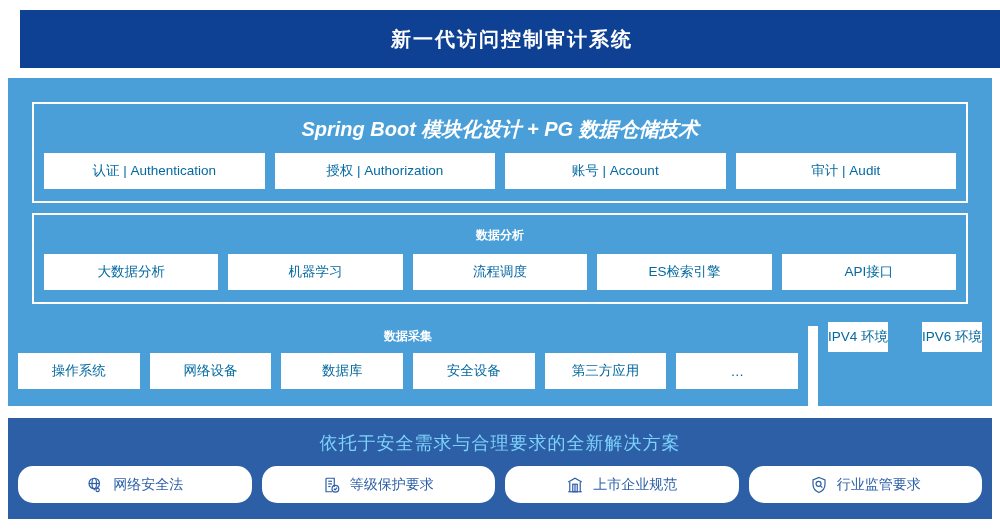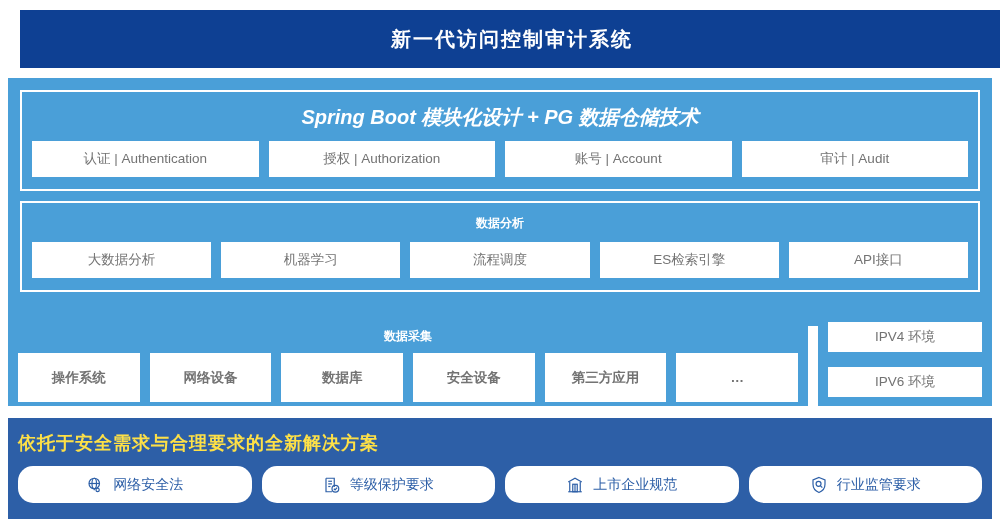--- a/index.html
+++ b/index.html
@@ -42,21 +42,21 @@
 
   
   .stack-panel {
     position: absolute;
     left: 8px;
     top: 78px;
     width: 984px;
     height: 248px;
     background: #4a9fd8;
     box-sizing: border-box;
-    padding: 12px;
+    padding: 24px;
   }
 
   .subpanel {
     border: 2px solid #ffffff;
     box-sizing: border-box;
     width: 100%;
     padding: 8px 10px 12px 10px;
   }
   .subpanel + .subpanel {
     margin-top: 10px;
@@ -77,21 +77,21 @@
     display: flex;
     gap: 10px;
   }
   .chip {
     flex: 1 1 0;
     background: #ffffff;
     height: 36px;
     display: flex;
     align-items: center;
     justify-content: center;
-    color: #737373;
+    color: #0369a1;
     font-size: 13.5px;
     box-sizing: border-box;
   }
 
   
   .collect-row {
     position: absolute;
     left: 8px;
     top: 313px;
     width: 984px;
@@ -104,57 +104,57 @@
     width: 800px;
     height: 93px;
     background: #4a9fd8;
     box-sizing: border-box;
     padding: 13px 10px 10px 10px;
   }
   .collect-panel .subpanel-title {
     padding: 2px 0 8px 0;
   }
   .collect-panel .chip {
-    height: 49px;
-    font-weight: bold;
+    height: 36px;
   }
   .side-panel {
     position: absolute;
     left: 810px;
     top: 0;
     width: 174px;
     height: 93px;
     background: #4a9fd8;
     box-sizing: border-box;
     padding: 9px 10px;
     display: flex;
-    flex-direction: column;
+    flex-direction: row;
     justify-content: space-between;
   }
   .side-panel .chip {
     height: 30px;
     flex: none;
     font-size: 13.5px;
   }
 
   
   .solution-panel {
     position: absolute;
     left: 8px;
     top: 418px;
     width: 984px;
     height: 101px;
     background: #2d5fa7;
     box-sizing: border-box;
     padding: 8px 10px 10px 10px;
   }
   .solution-title {
-    color: #fde047;
+    text-align: center;
+    color: #7dd3fc;
     font-size: 18px;
-    font-weight: bold;
+    font-weight: normal;
     letter-spacing: 1px;
     padding: 5px 0 11px 0;
   }
   .solution-panel .chip {
     height: 37px;
     color: #2d5fa7;
     font-size: 14px;
     gap: 9px;
     border-radius: 15px;
   }

